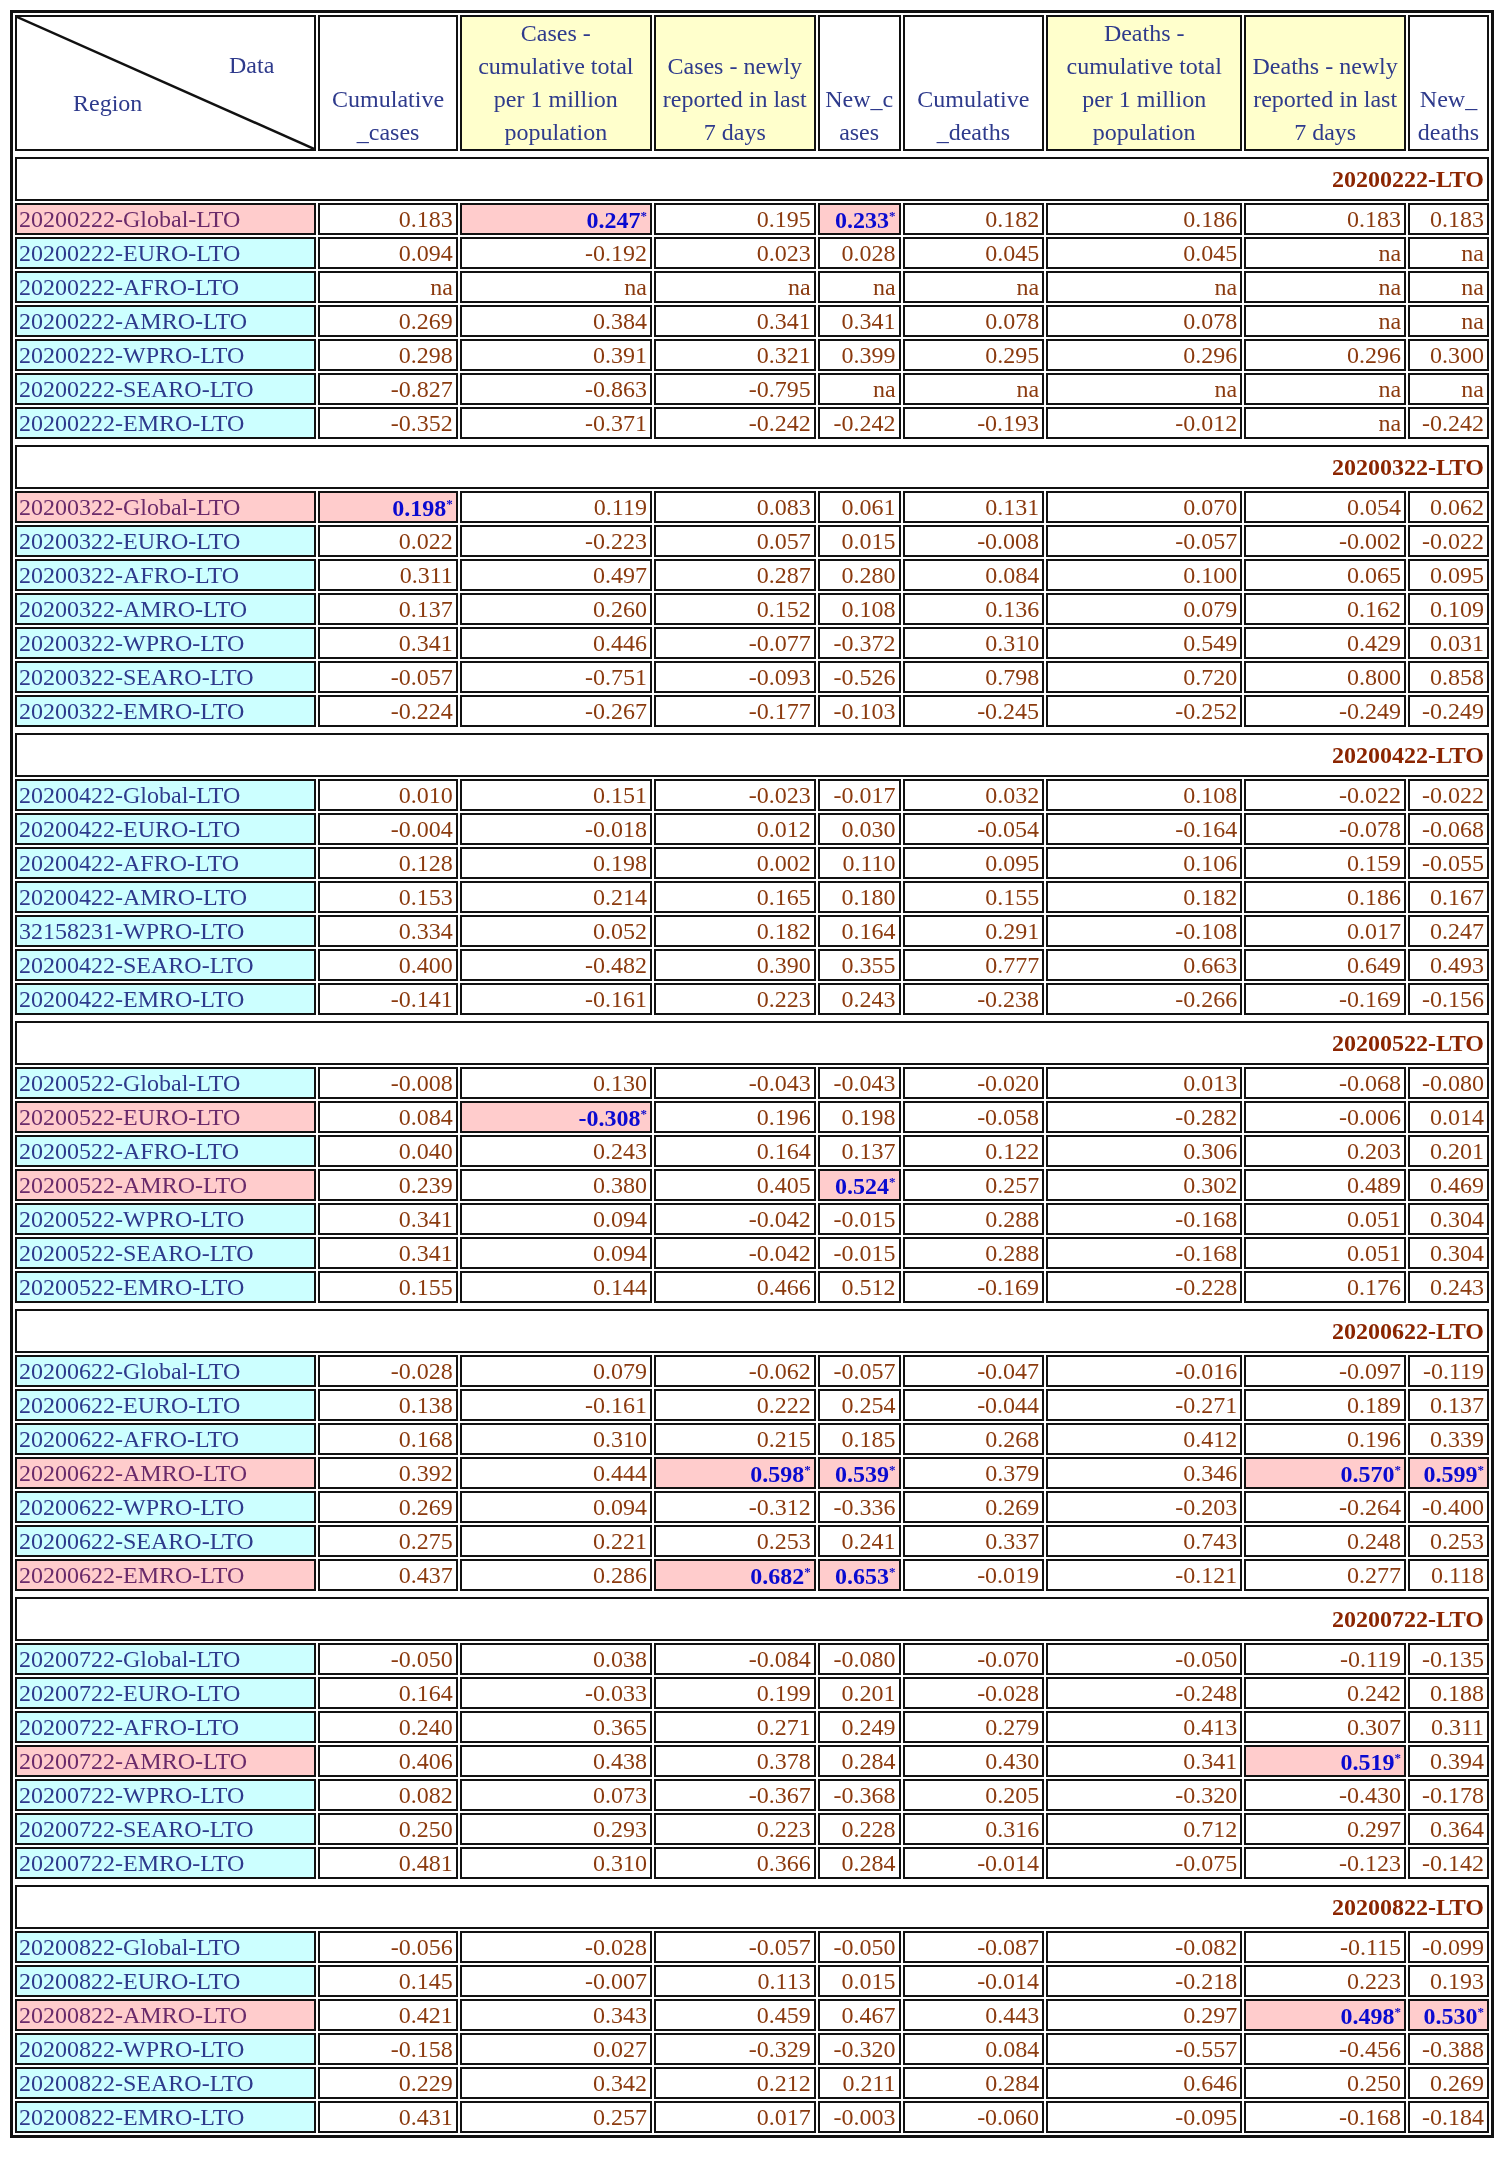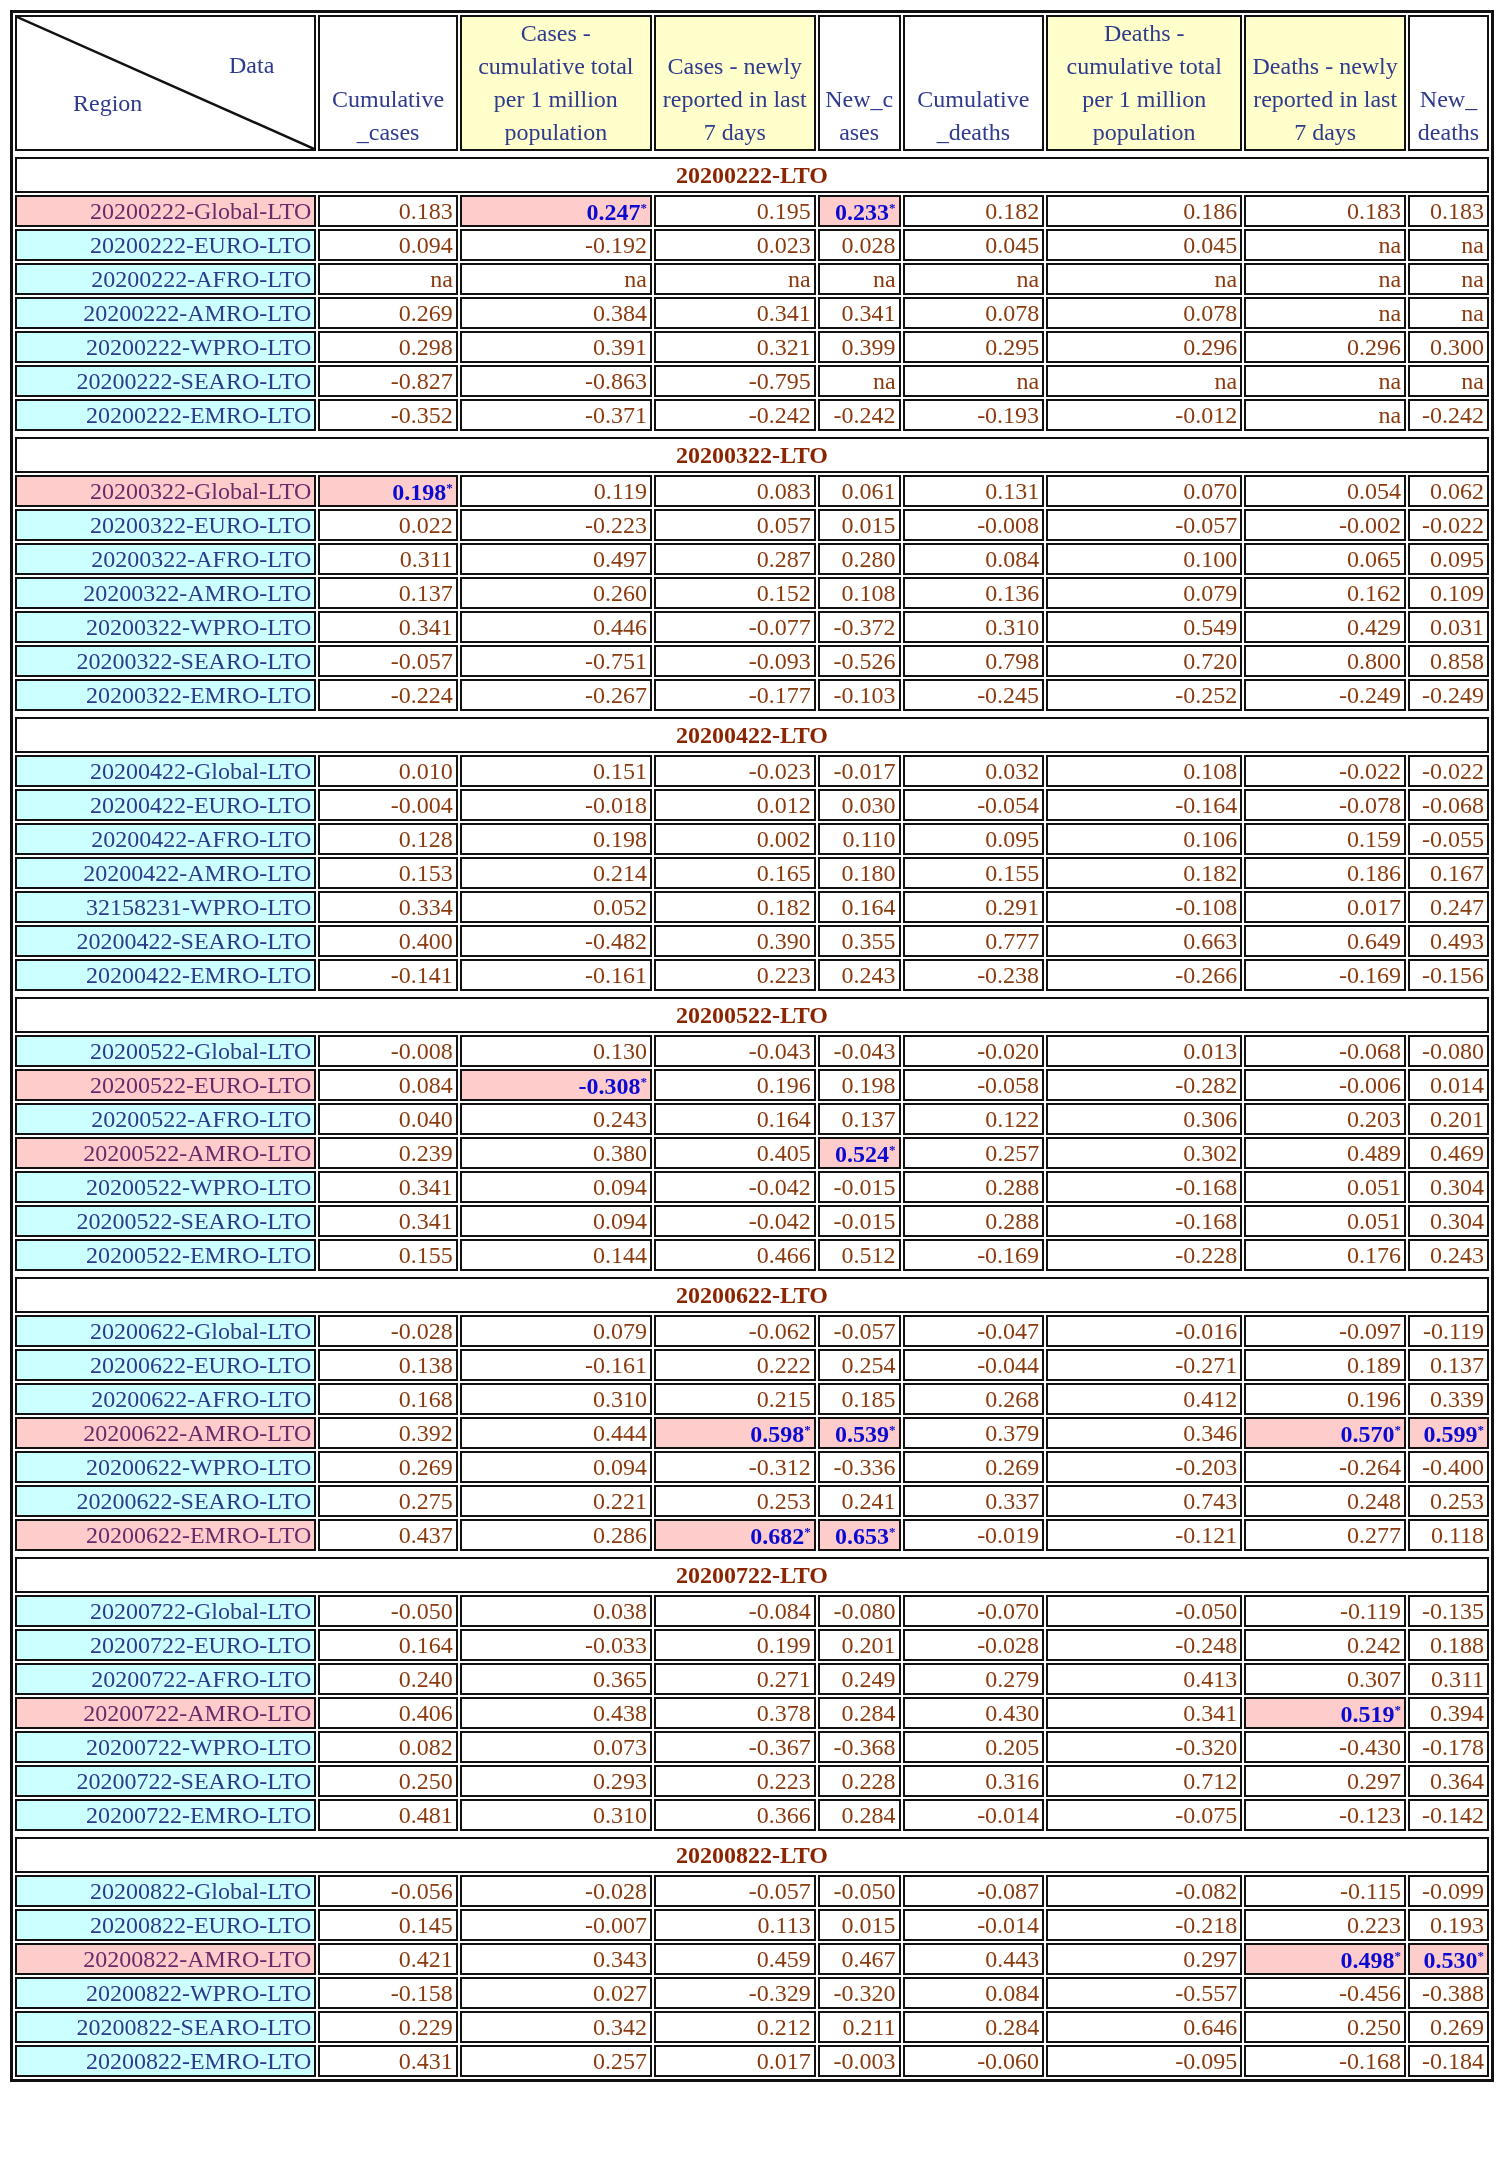--- a/index.html
+++ b/index.html
@@ -23,27 +23,27 @@
   }
   th.yellow { background: #ffffcc; }
   th.corner { position: relative; padding: 0; }
   th.corner svg { position: absolute; left: 0; top: 0; width: 100%; height: 100%; }
   th.corner .lbl-data { position: absolute; right: 40px; top: 32px; margin-left: 36px; }
   th.corner .lbl-region { position: absolute; left: 12px; top: 70px; margin-left: 44px; }
   td {
     font-size: 24px; height: 32px; line-height: 28px; color: #8b3a0e;
     text-align: right; white-space: nowrap;
   }
-  td.region { text-align: right; color: #2e3a8c; background: #ccffff; padding-left: 2px; }
+  td.region { text-align: left; color: #2e3a8c; background: #ccffff; padding-left: 2px; }
   td.region.hl { background: #ffcccc; color: #6a2a6a; }
   td.sig { background: #ffcccc; color: #0a0ad0; font-weight: bold; vertical-align: bottom; line-height: 26px; }
   td.sig sup { font-size: 13px; vertical-align: top; position: relative; top: -4px; }
   td.section {
-    text-align: center; color: #8b2500; font-weight: bold; font-size: 24px;
-    height: 36px;
+    color: #8b2500; font-weight: bold; font-size: 24px;
+    height: 44px;
   }
   tr.gap td { border: none; height: 2px; padding: 0; }
 </style>
 </head>
 <body>
 
 <div class="wrap">
   <table>
     <colgroup>
       <col style="width:298px">

